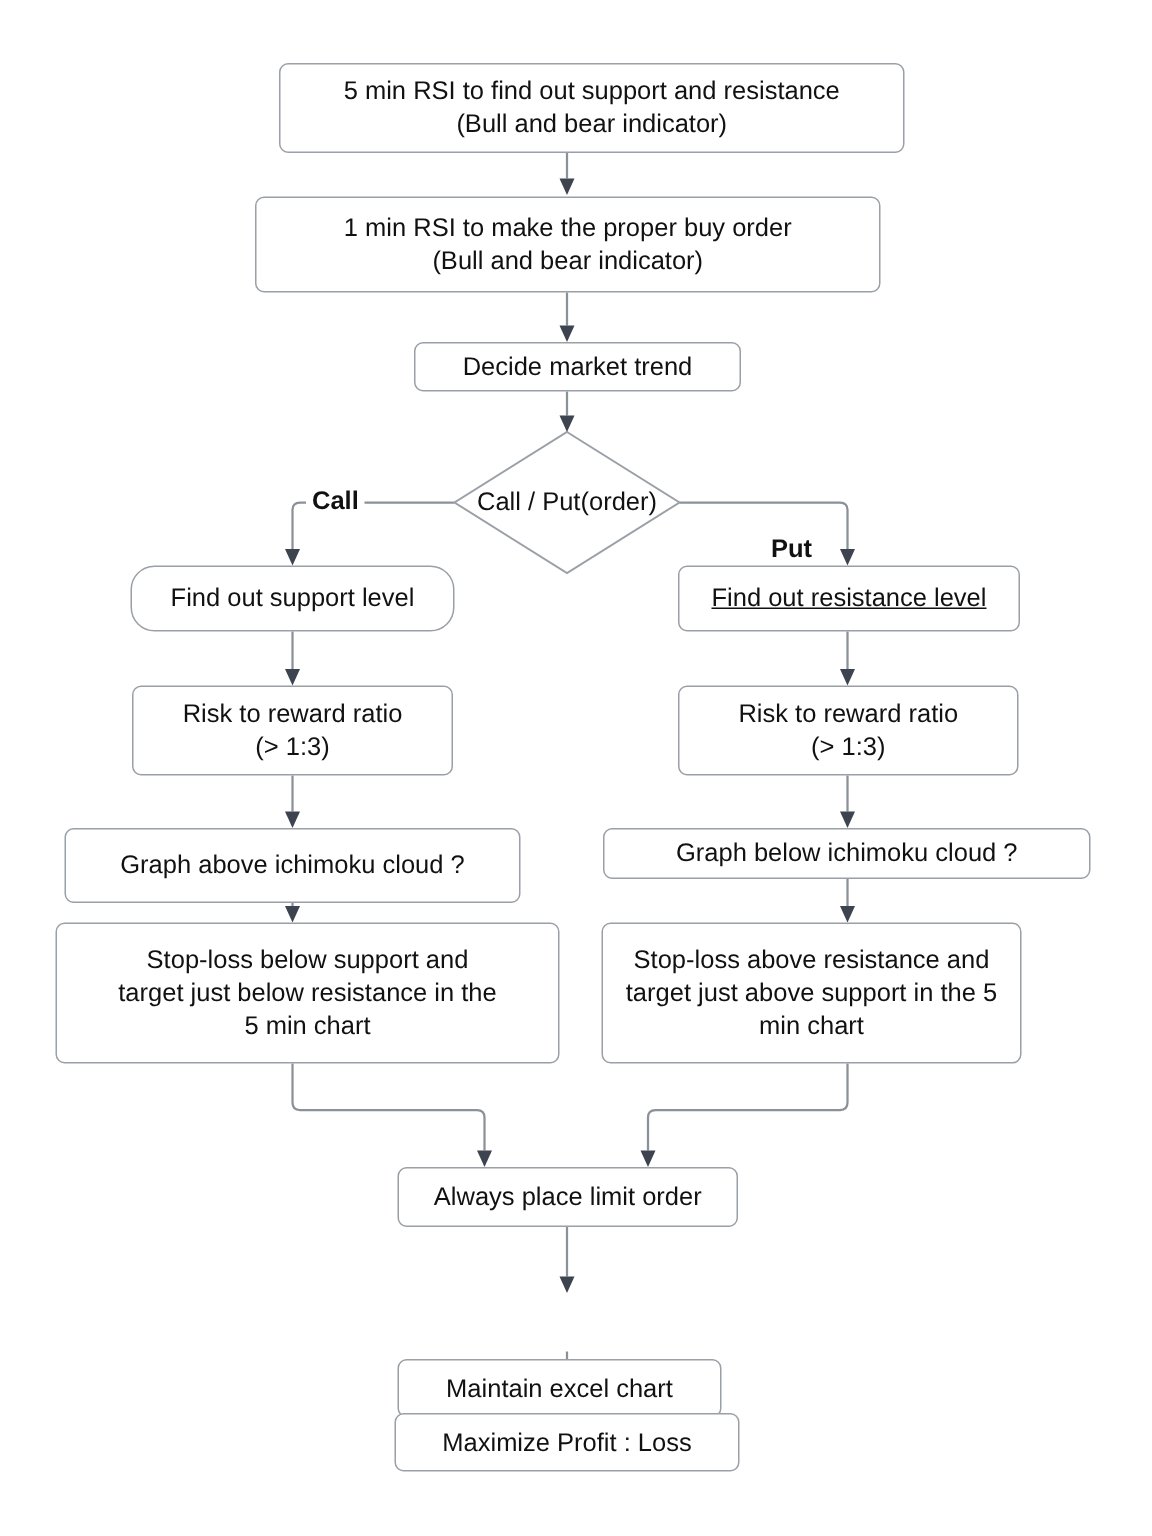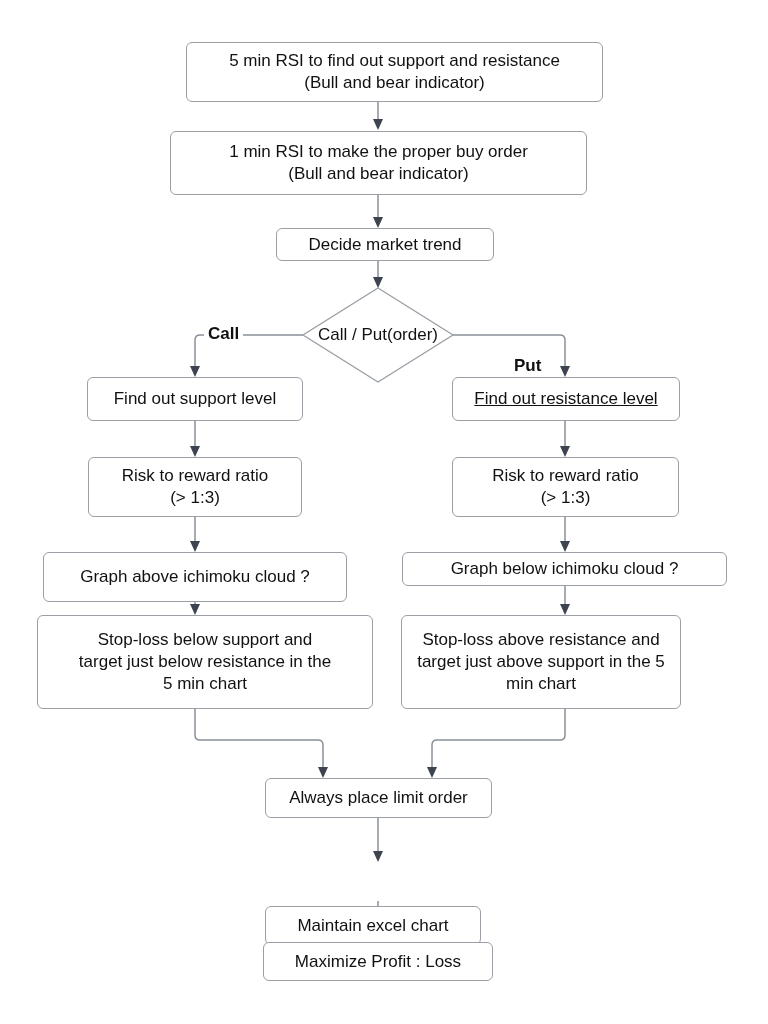--- a/index.html
+++ b/index.html
@@ -114,21 +114,21 @@
 
   <div class="diamond-text" style="left:303px; top:288px; width:150px; height:94px;">
     <div>Call / Put</div>
     <div>(order)</div>
   </div>
 
   <div class="blabel" style="left:204px; top:324px;">Call</div>
 
   <div class="blabel" style="left:510px; top:324px;margin-top:32px;">Put</div>
 
-  <div class="node" style="left:87px; top:377px; width:216px; height:44px;">
+  <div class="node" style="left:87px; top:377px; width:216px; height:44px;border-radius:16px;">
     <div>Find out support level</div>
   </div>
 
   <div class="node" style="left:452px; top:377px; width:228px; height:44px;text-decoration:underline;">
     <div>Find out resistance level</div>
   </div>
 
   <div class="node" style="left:88px; top:457px; width:214px; height:60px;">
     <div>Risk to reward ratio</div>
     <div>(&gt; 1:3)</div>

